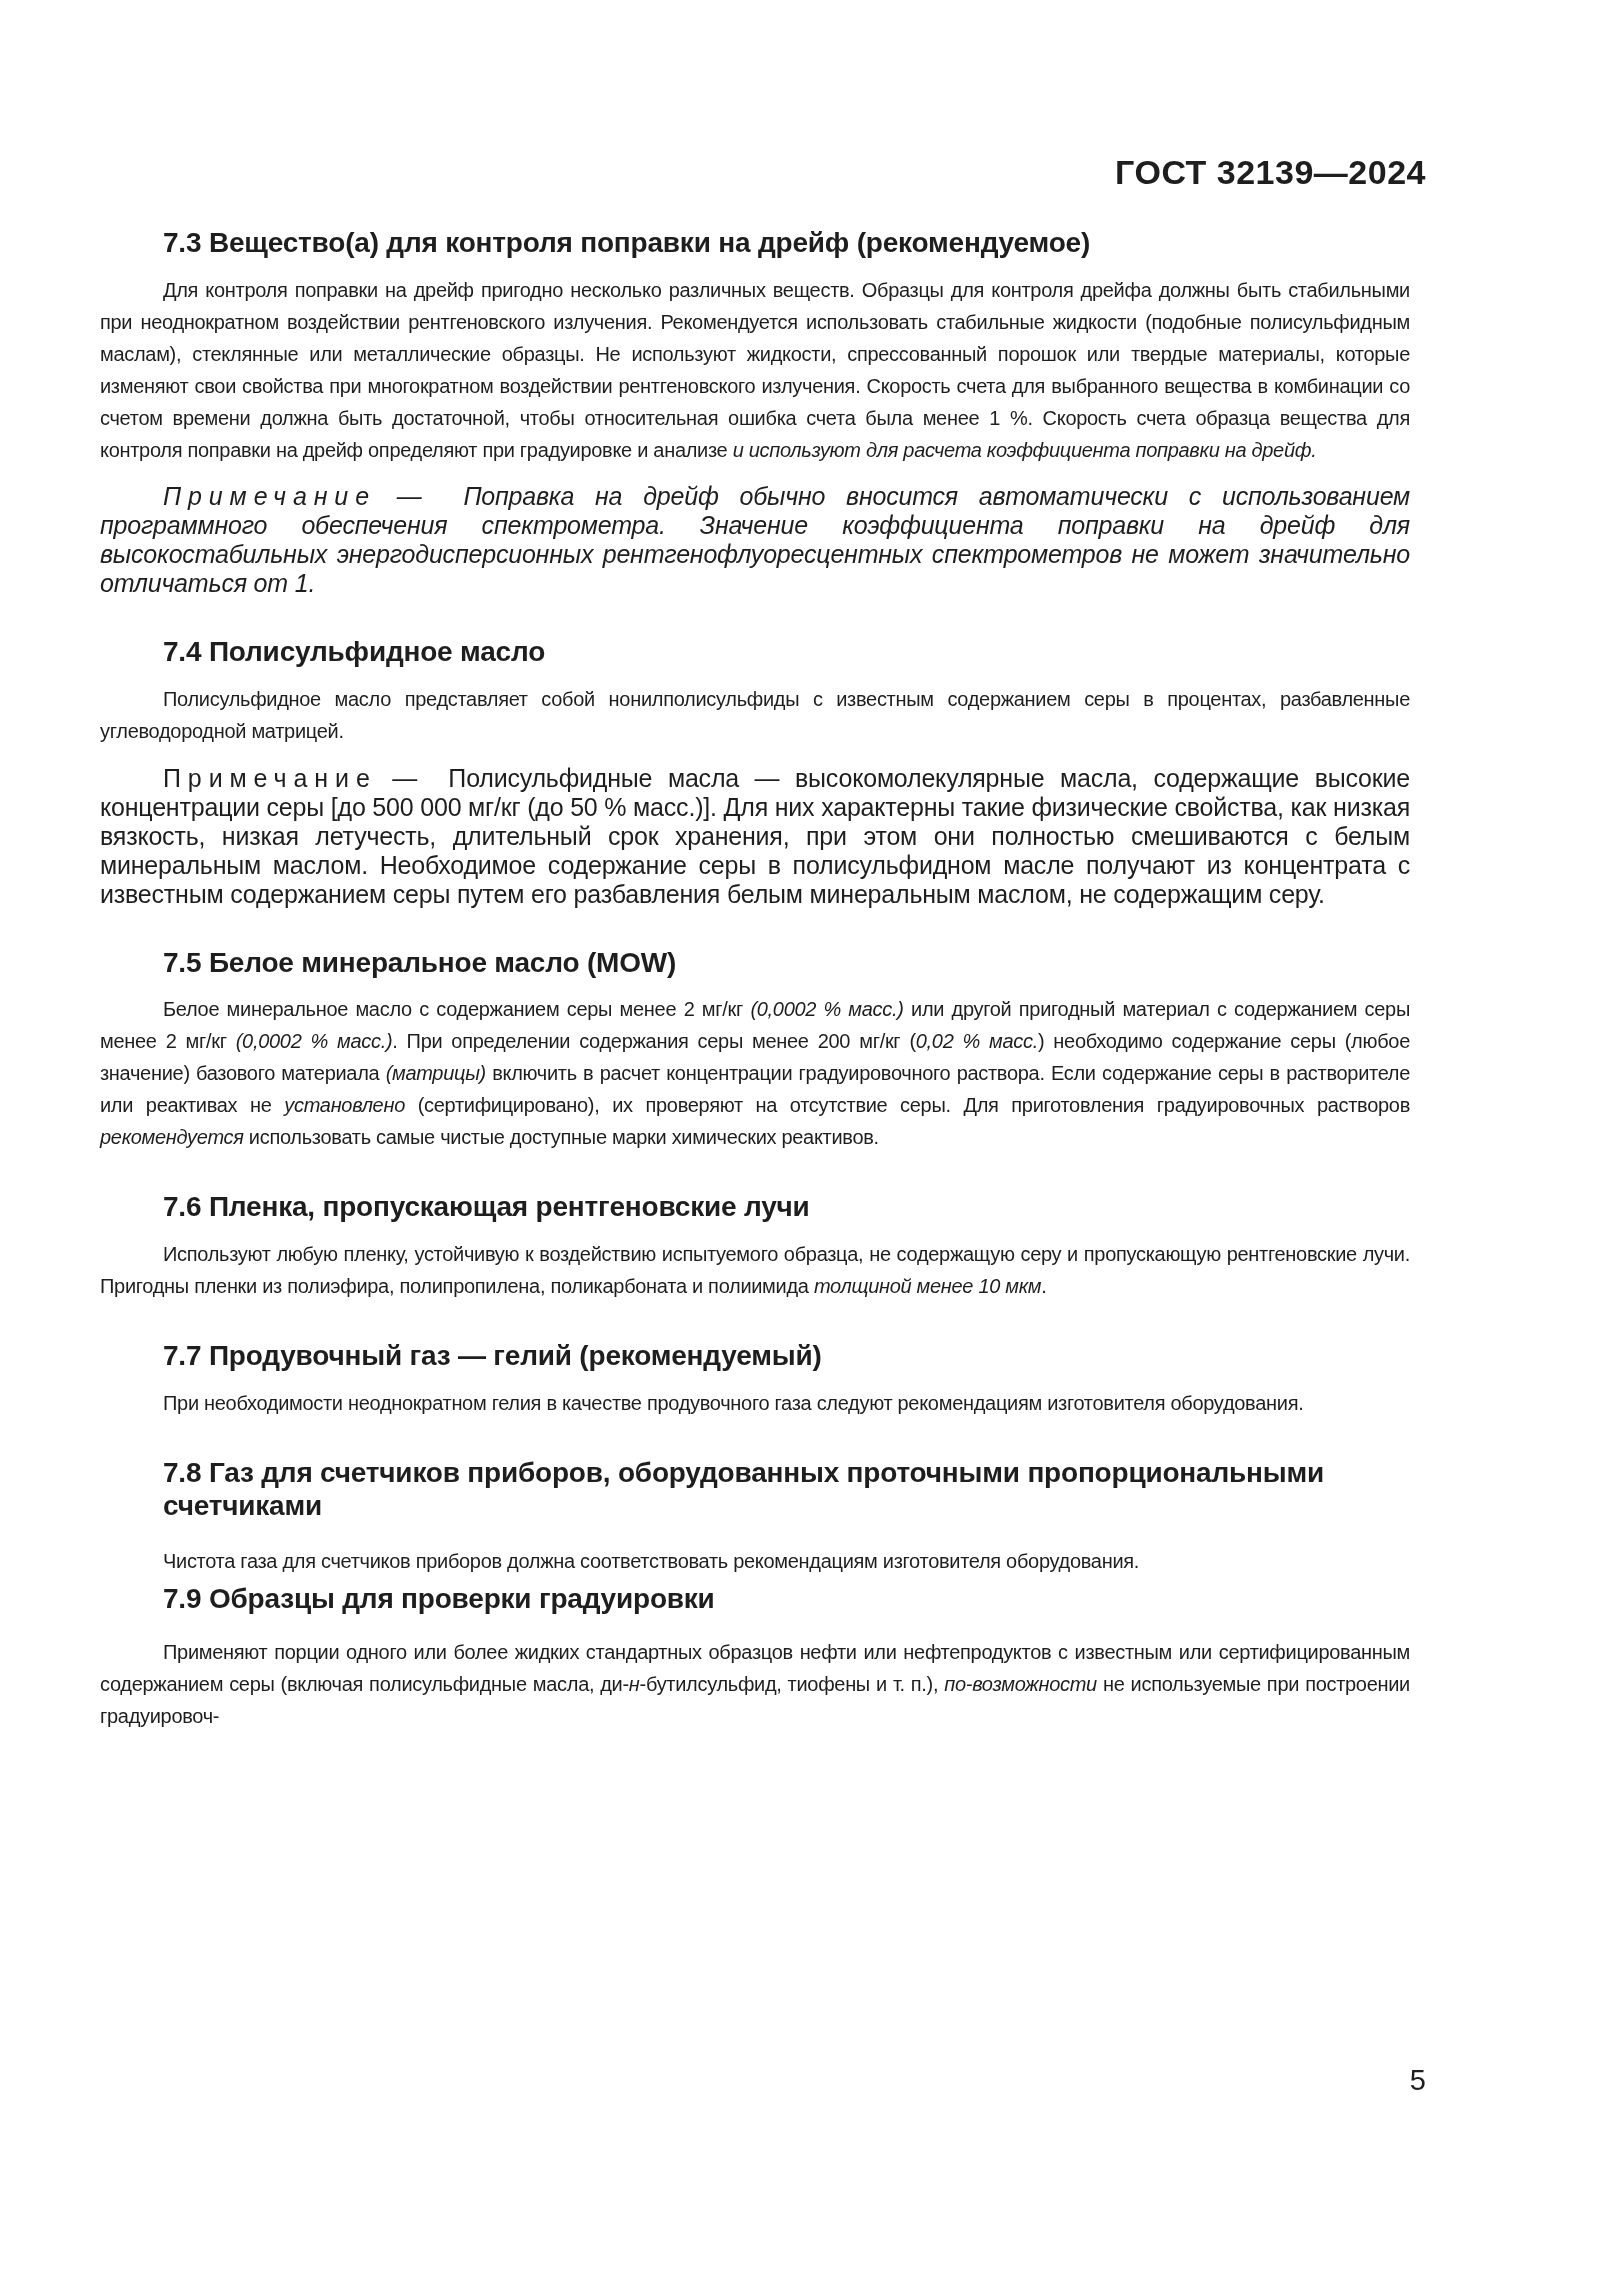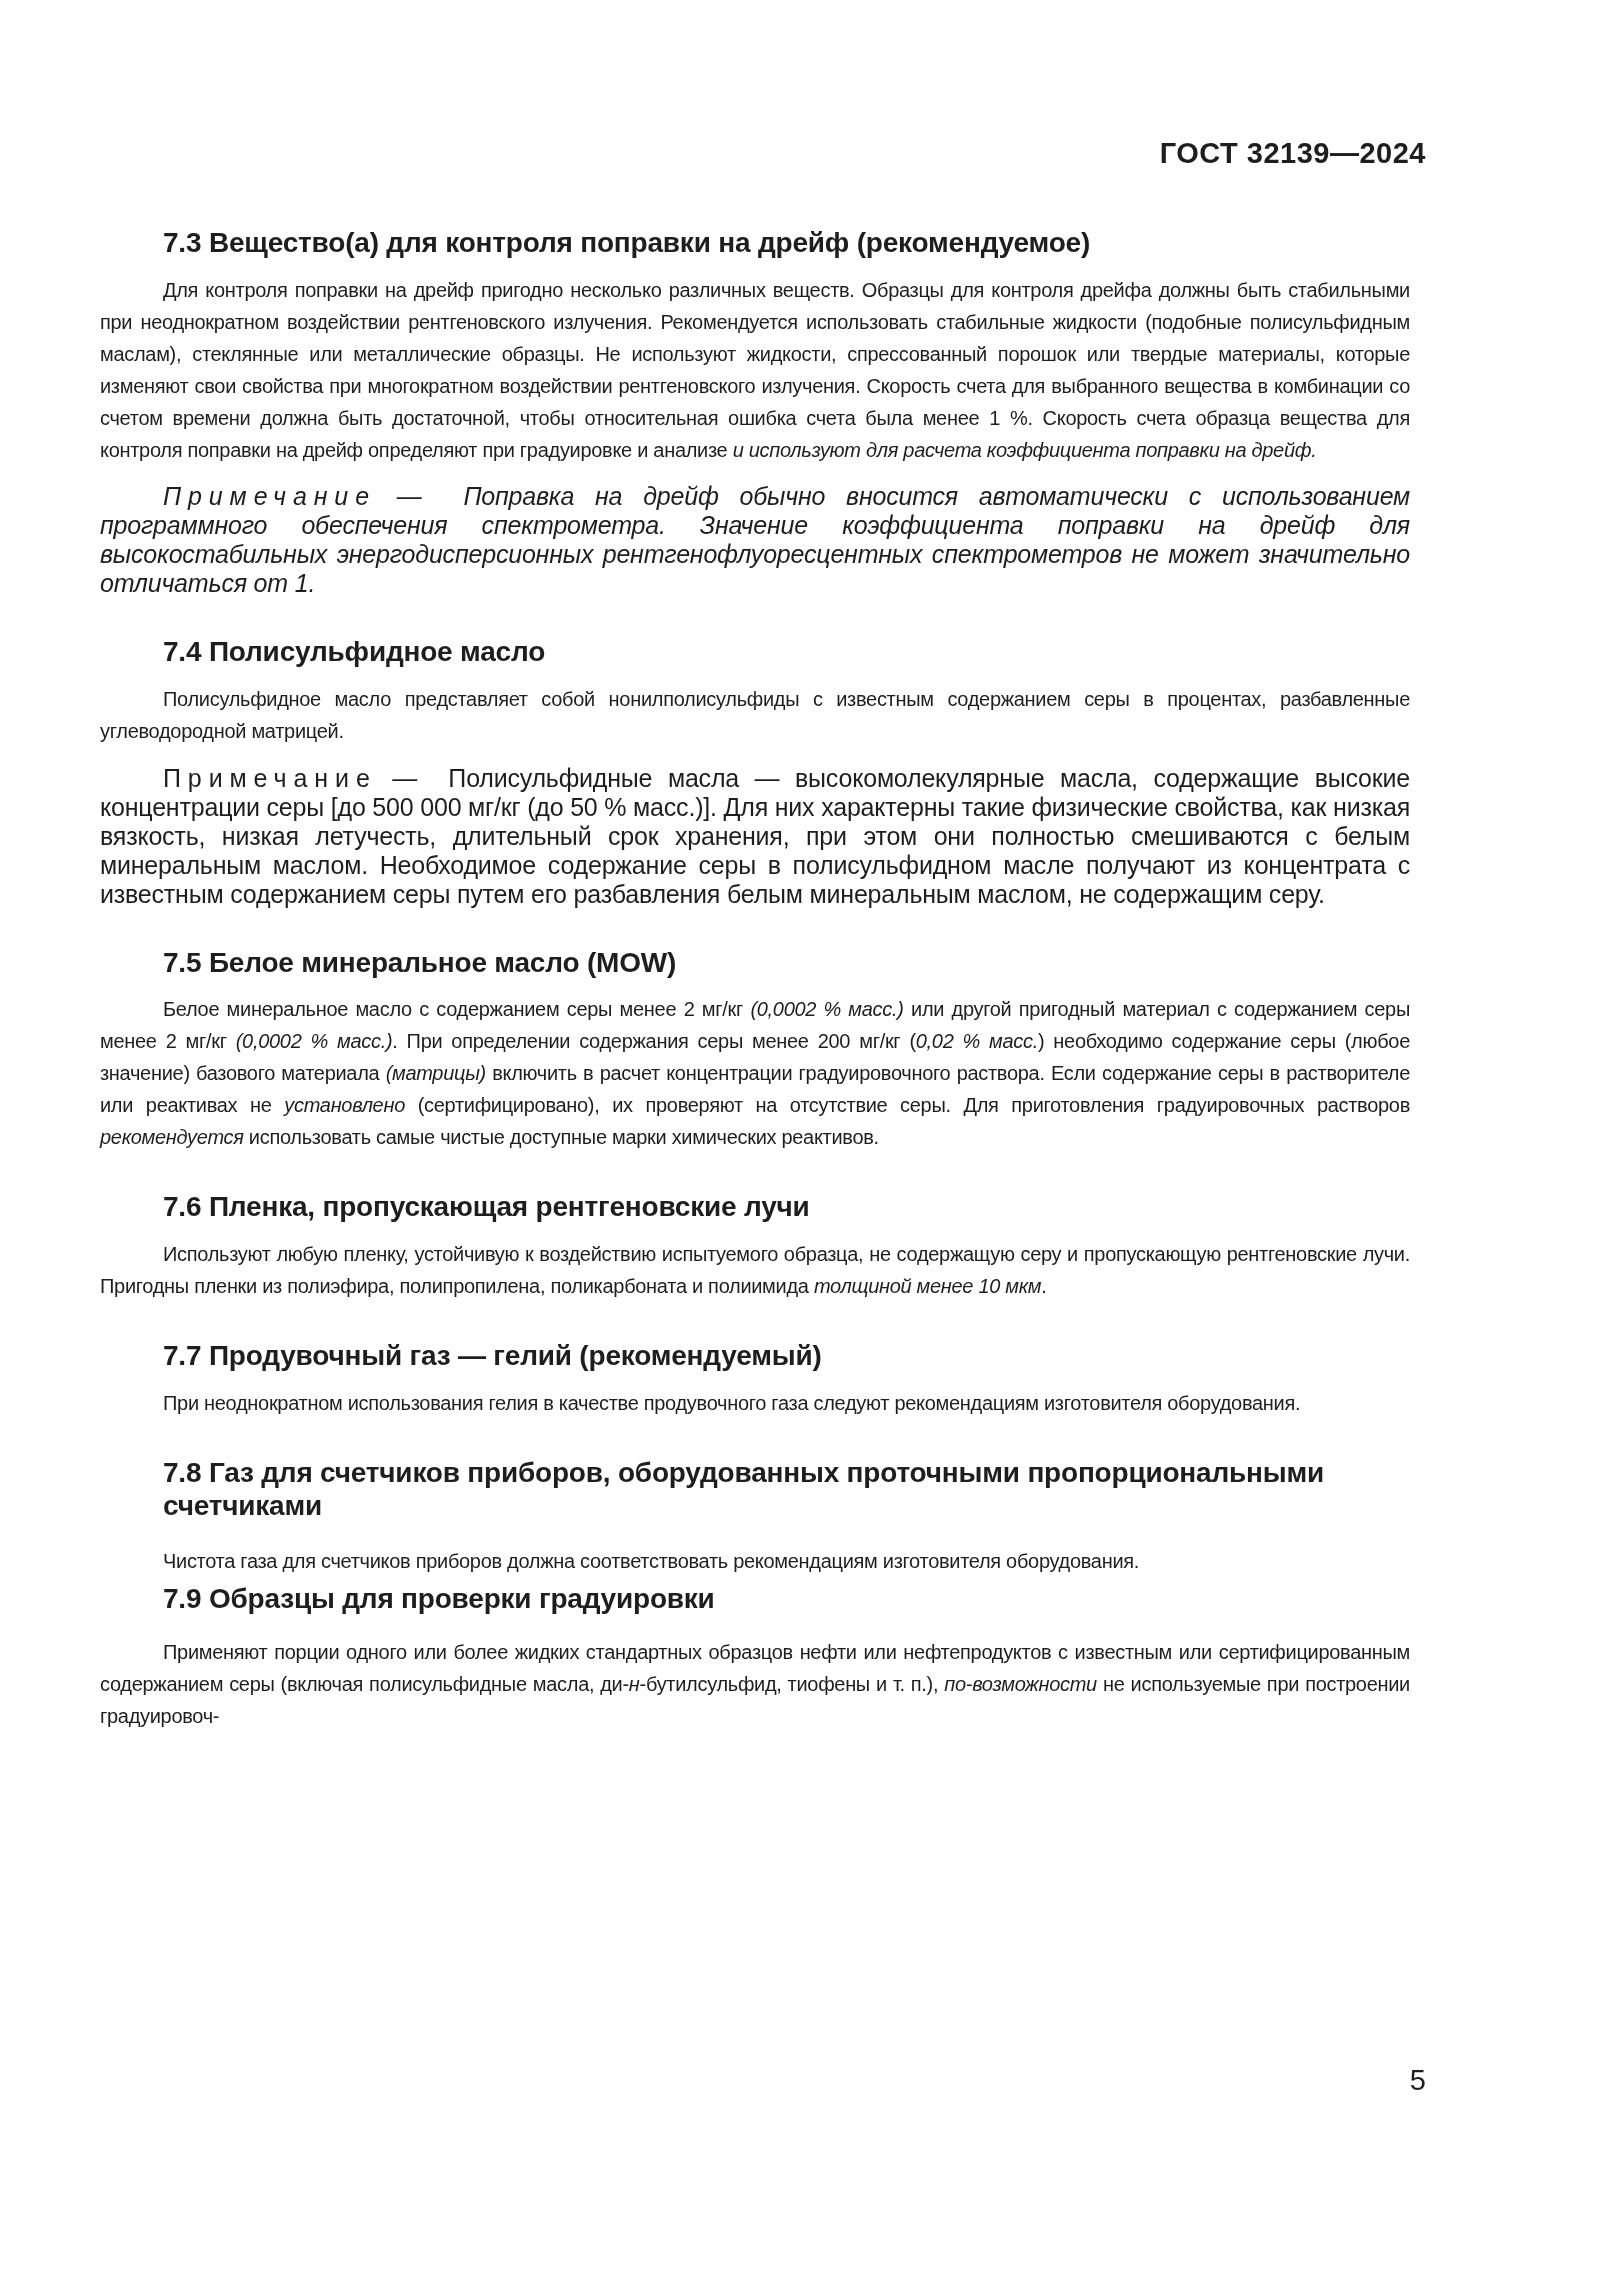--- a/index.html
+++ b/index.html
@@ -7,23 +7,23 @@
     position: relative;
     width: 1621px;
     height: 2293px;
     background: #ffffff;
     font-family: "Liberation Sans", sans-serif;
     color: #1e1e1e;
     overflow: hidden;
   }
   .doc-header {
     position: absolute;
-    top: 137px;
+    top: 153px;
     right: 195px;
-    font-size: 29px;
+    font-size: 34px;
     font-weight: bold;
     letter-spacing: 0.5px;
     white-space: nowrap;
   }
   .content {
     position: absolute;
     left: 100px;
     top: 226px;
     width: 1310px;
   }
@@ -80,21 +80,21 @@
       <div class="doc-block blk-paragraph"><span>Для контроля поправки на дрейф пригодно несколько различных веществ. Образцы для контроля дрейфа должны быть стабильными при неоднократном воздействии рентгеновского излучения. Рекомендуется использовать стабильные жидкости (подобные полисульфидным маслам), стеклянные или металлические образцы. Не используют жидкости, спрессованный порошок или твердые материалы, которые изменяют свои свойства при многократном воздействии рентгеновского излучения. Скорость счета для выбранного вещества в комбинации со счетом времени должна быть достаточной, чтобы относительная ошибка счета была менее 1 %. Скорость счета образца вещества для контроля поправки на дрейф определяют при градуировке и анализе </span><span class="seg-italic">и используют для расчета коэффициента поправки на дрейф.</span></div>
       <div class="doc-block blk-note italic"><span class="note-label">Примечание</span>&nbsp;—&nbsp;&nbsp;<span>Поправка на дрейф обычно вносится автоматически с использованием программного обеспечения спектрометра. Значение коэффициента поправки на дрейф для высокостабильных энергодисперсионных рентгенофлуоресцентных спектрометров не может значительно отличаться от 1.</span></div>
       <div class="doc-block blk-heading"><span>7.4 Полисульфидное масло</span></div>
       <div class="doc-block blk-paragraph"><span>Полисульфидное масло представляет собой нонилполисульфиды с известным содержанием серы в процентах, разбавленные углеводородной матрицей.</span></div>
       <div class="doc-block blk-note"><span class="note-label">Примечание</span>&nbsp;—&nbsp;&nbsp;<span>Полисульфидные масла — высокомолекулярные масла, содержащие высокие концентрации серы [до 500 000 мг/кг (до 50 % масс.)]. Для них характерны такие физические свойства, как низкая вязкость, низкая летучесть, длительный срок хранения, при этом они полностью смешиваются с белым минеральным маслом. Необходимое содержание серы в полисульфидном масле получают из концентрата с известным содержанием серы путем его разбавления белым минеральным маслом, не содержащим серу.</span></div>
       <div class="doc-block blk-heading"><span>7.5 Белое минеральное масло (MOW)</span></div>
       <div class="doc-block blk-paragraph"><span>Белое минеральное масло с содержанием серы менее 2 мг/кг </span><span class="seg-italic">(0,0002 % масс.)</span><span> или другой пригодный материал с содержанием серы менее 2 мг/кг </span><span class="seg-italic">(0,0002 % масс.)</span><span>. При определении содержания серы менее 200 мг/кг (</span><span class="seg-italic">0,02 % масс.</span><span>) необходимо содержание серы (любое значение) базового материала </span><span class="seg-italic">(матрицы)</span><span> включить в расчет концентрации градуировочного раствора. Если содержание серы в растворителе или реактивах не </span><span class="seg-italic">установлено</span><span> (сертифицировано), их проверяют на отсутствие серы. Для приготовления градуировочных растворов </span><span class="seg-italic">рекомендуется</span><span> использовать самые чистые доступные марки химических реактивов.</span></div>
       <div class="doc-block blk-heading"><span>7.6 Пленка, пропускающая рентгеновские лучи</span></div>
       <div class="doc-block blk-paragraph"><span>Используют любую пленку, устойчивую к воздействию испытуемого образца, не содержащую серу и пропускающую рентгеновские лучи. Пригодны пленки из полиэфира, полипропилена, поликарбоната и полиимида </span><span class="seg-italic">толщиной менее 10 мкм</span><span>.</span></div>
       <div class="doc-block blk-heading"><span>7.7 Продувочный газ — гелий (рекомендуемый)</span></div>
-      <div class="doc-block blk-paragraph"><span>При неоднократном использования гелия в качестве продувочного газа следуют рекомендациям изготовителя оборудования.</span></div>
+      <div class="doc-block blk-paragraph"><span>При необходимости неоднократном гелия в качестве продувочного газа следуют рекомендациям изготовителя оборудования.</span></div>
       <div class="doc-block blk-heading"><span>7.8 Газ для счетчиков приборов, оборудованных проточными пропорциональными счетчиками</span></div>
       <div class="doc-block blk-paragraph"><span>Чистота газа для счетчиков приборов должна соответствовать рекомендациям изготовителя оборудования.</span></div>
       <div class="doc-block blk-heading"><span>7.9 Образцы для проверки градуировки</span></div>
       <div class="doc-block blk-paragraph"><span>Применяют порции одного или более жидких стандартных образцов нефти или нефтепродуктов с известным или сертифицированным содержанием серы (включая полисульфидные масла, ди-</span><span class="seg-italic">н</span><span>-бутилсульфид, тиофены и т. п.), </span><span class="seg-italic">по-возможности</span><span> не используемые при построении градуировоч-</span></div>
     </div>
 
   <div class="page-number">5</div>
 </div>
 
 

